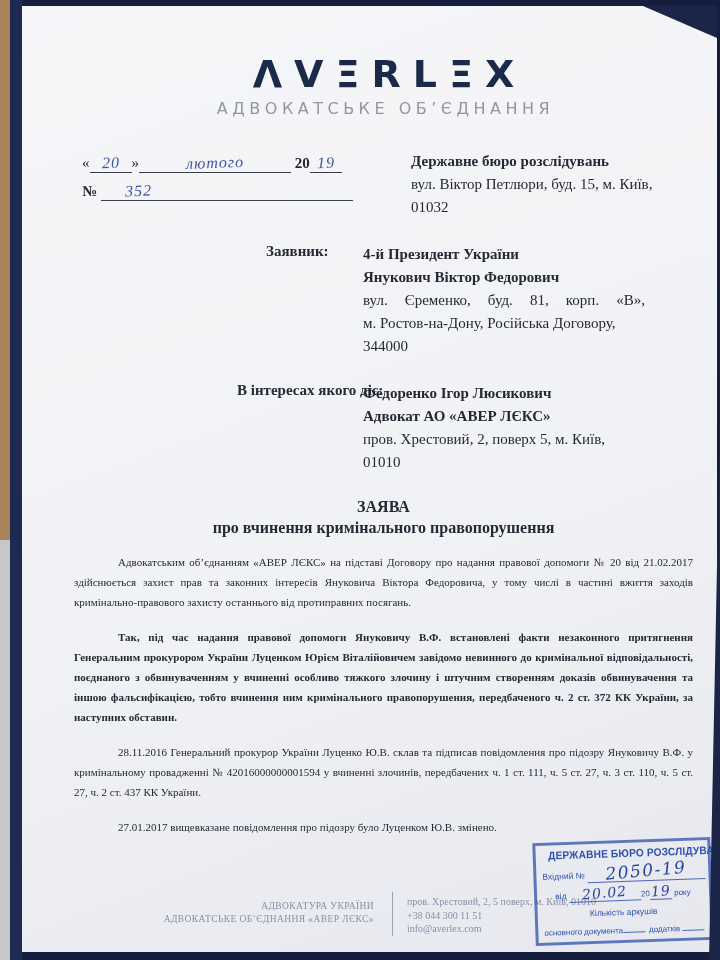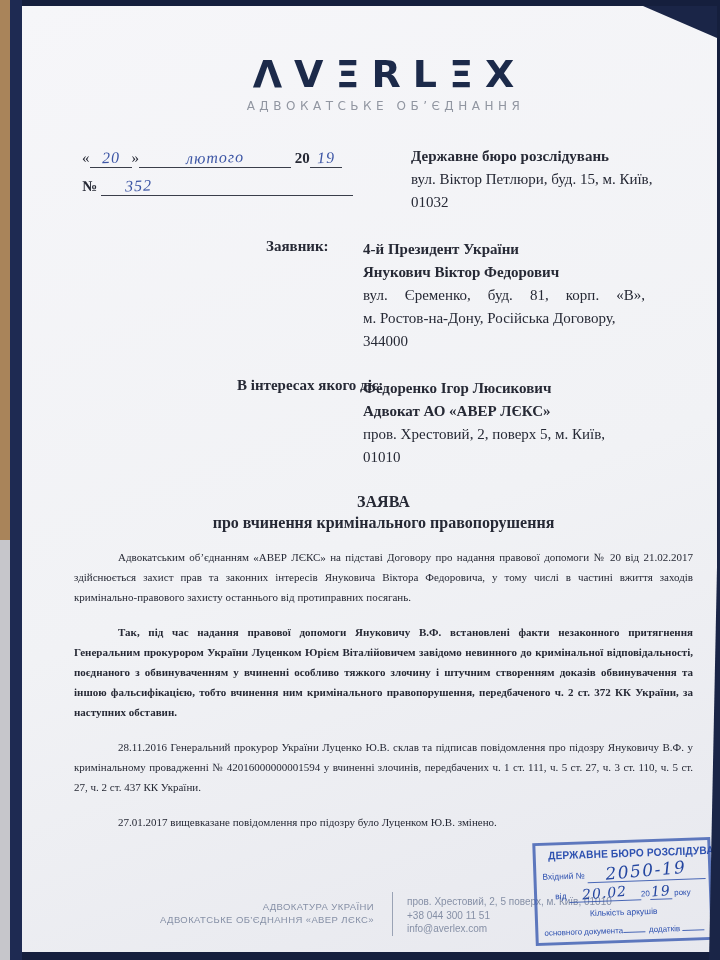--- a/index.html
+++ b/index.html
@@ -33,21 +33,21 @@
 
   
   .logo-block { text-align: center; margin-top: 6px; }
   .brand {
     font-family: "DejaVu Sans", sans-serif;
     font-size: 38px; font-weight: bold; letter-spacing: 12px;
     color: #1c2a4a; padding-left: 12px;
   }
   .brand-sub {
     font-family: "DejaVu Sans", sans-serif;
-    font-size: 12px; letter-spacing: 4.5px; color: #9196a1;
+    font-size: 16px; letter-spacing: 4.5px; color: #9196a1;
     margin-top: 3px; padding-left: 4px;
   }
 
   
   .ref-row { display: flex; margin-top: 32px; }
   .ref-block { width: 300px; margin-left: 8px; font-size: 15px; padding-top: 4px; }
   .u { display: inline-block; border-bottom: 1.2px solid #3a3e4a; text-align: center; }
   .hand {
     color: #3d56a5; font-style: italic; font-size: 16px;
     letter-spacing: 1px; display: inline-block; transform: rotate(-2deg);
@@ -94,21 +94,21 @@
   .stamp-hand-mid { font-size: 14px; letter-spacing: 1px; }
   .stamp-small { font-size: 8px; }
   .stamp-sheets { margin-top: 6px; font-size: 8.5px; text-align: center; }
   .stamp-bottom { margin-top: 8px; font-size: 8px; display: flex; justify-content: space-between; }
   .stamp-blank { display: inline-block; width: 22px; border-bottom: 1px solid rgba(45,80,172,0.85); height: 8px; }
 
   
   .footer {
     position: absolute; left: 52px; right: 14px; bottom: 16px;
     display: flex; align-items: flex-start;
-    font-family: Liberation Sans, sans-serif;
+    font-family: Liberation Serif, serif;
     color: #8690a6; z-index: 2;
   }
   .footer-left { flex: 0 0 300px; text-align: right; font-size: 9.5px; line-height: 13px; letter-spacing: 0.4px; padding-top: 8px; }
   .footer-divider { width: 1px; background: #9aa3b5; height: 44px; margin: 0 14px 0 18px; }
   .footer-mid { font-size: 10px; line-height: 13.5px; white-space: nowrap; padding-top: 3px; }
 </style>
 </head>
 <body>
 
 <div class="strip-tan"></div>

